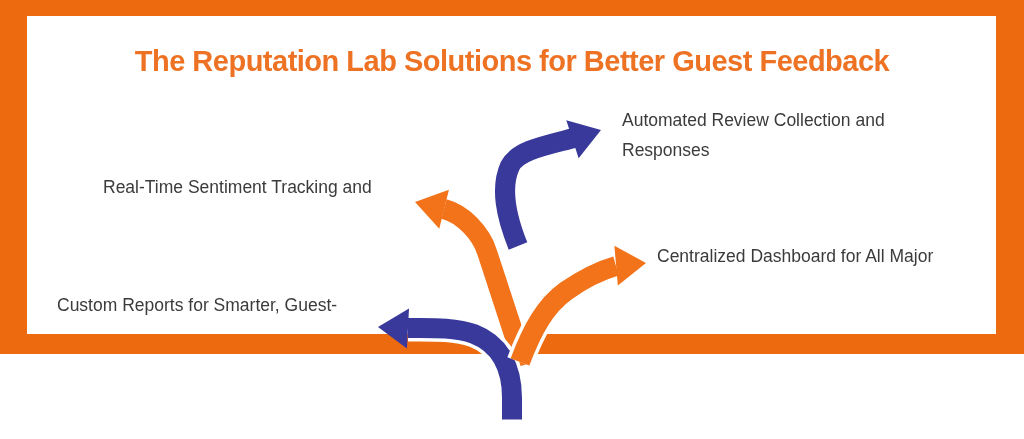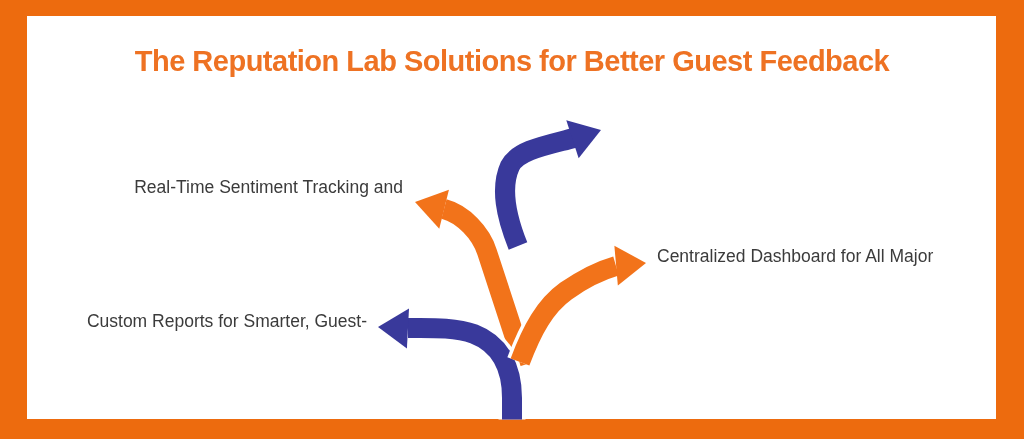--- a/index.html
+++ b/index.html
@@ -10,21 +10,21 @@
     --label-text: #3B3B3B;
     --panel-bg: #FFFFFF;
   }
   * { margin: 0; padding: 0; box-sizing: border-box; }
   html, body { width: 1024px; height: 439px; overflow: hidden; }
   body { font-family: "Liberation Sans", "DejaVu Sans", sans-serif; }
 
   .frame {
     position: relative;
     width: 1024px;
-    height: 439px;
+    height: 354px;
     background: var(--frame-orange);
   }
   .panel {
     position: absolute;
     left: 27px; top: 16px; right: 28px; bottom: 20px;
     background: var(--panel-bg);
   }
   .arrows-svg {
     position: absolute;
     left: 0; top: 0;
@@ -55,27 +55,27 @@
     color: var(--title-orange);
     white-space: nowrap;
   }
   .callout {
     position: absolute;
     font-size: 17.5px;
     line-height: 30px;
     color: var(--label-text);
     white-space: nowrap;
   }
-  .callout.align-right { text-align: right; }
+  .callout.align-right { text-align: left; }
   .callout.align-left { text-align: left; }
 
   .co-automated   { left: 622px; top: 105px; width: 310px; }
   .co-realtime    { left: 103px; top: 172px; width: 300px; }
   .co-centralized { left: 657px; top: 241px; width: 320px; }
-  .co-custom      { left: 57px;  top: 290px; width: 310px; margin-top: 16px; }
+  .co-custom      { left: 57px;  top: 290px; width: 310px; }
 </style>
 </head>
 <body>
 
 <div class="frame">
   <div class="panel"></div>
 
   <svg class="arrows-svg" viewBox="0 0 1024 439" aria-hidden="true">
 
     <g>
@@ -98,20 +98,24 @@
 
     <g>
       <path class="casing" d="M 520 362 C 532 330 545 306 566 291 C 586 277 602 270 616 266"></path>
       <path class="shaft orange" d="M 520 362 C 532 330 545 306 566 291 C 586 277 602 270 616 266"></path>
       <polygon class="head orange" points="0,0 -30,-20 -30,20" transform="translate(646,263) rotate(-5)"></polygon>
     </g>
   </svg>
 
   <h1 class="page-title">The Reputation Lab Solutions for Better Guest Feedback</h1>
 
+  <div class="callout co-automated align-left">
+    <div>Automated Review Collection and</div>
+    <div>Responses</div>
+  </div>
 
   <div class="callout co-realtime align-right">
     <div>Real-Time Sentiment Tracking and</div>
   </div>
 
   <div class="callout co-centralized align-left">
     <div>Centralized Dashboard for All Major</div>
   </div>
 
   <div class="callout co-custom align-right">

